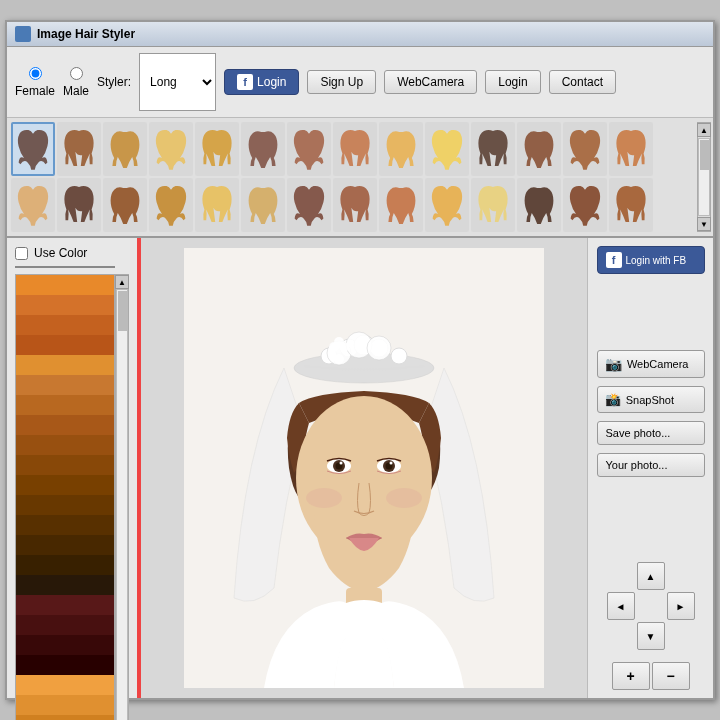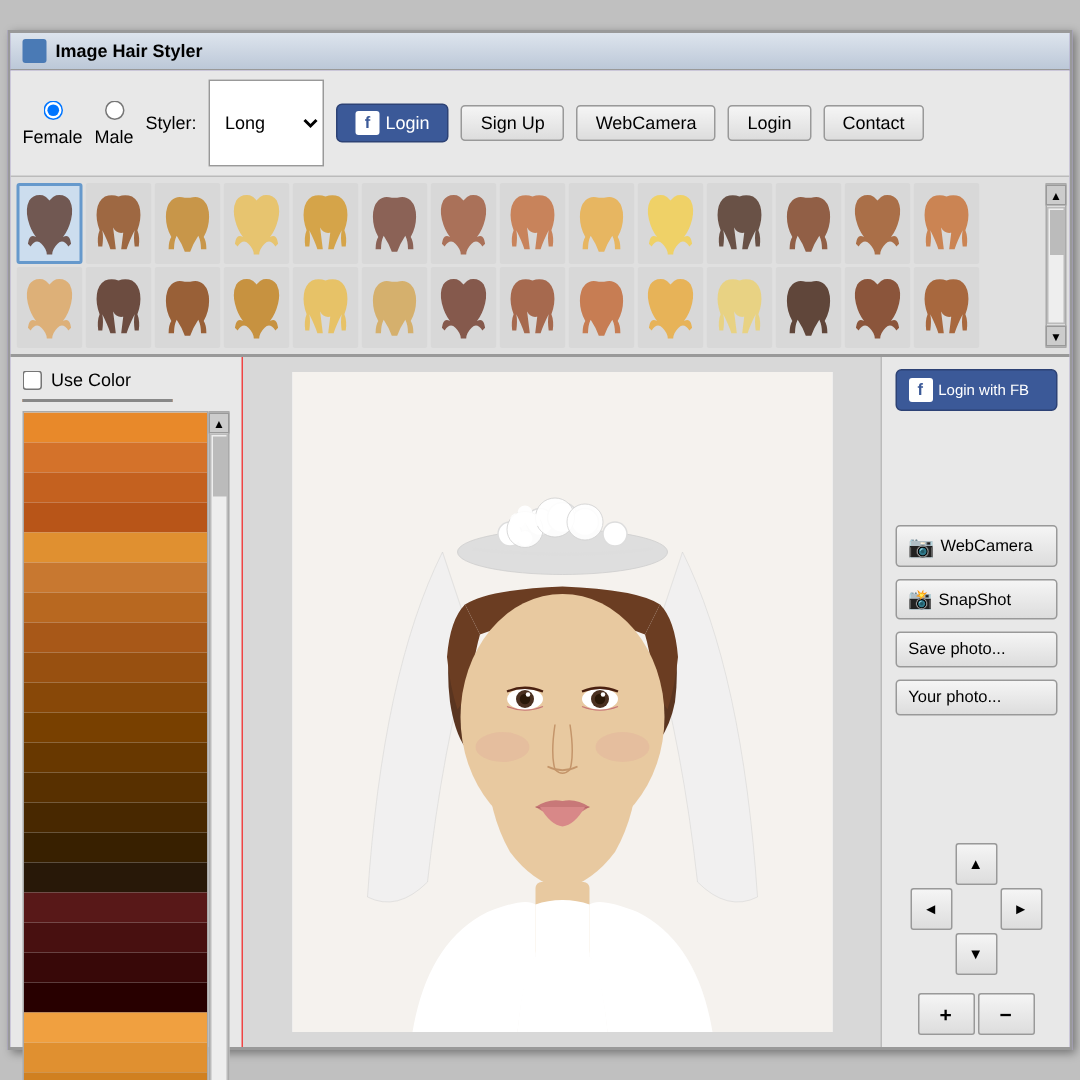--- a/index.html
+++ b/index.html
@@ -155,23 +155,23 @@
       background: #bbb;
       margin: 1px;
     }
     
     .main-area {
       display: flex;
       height: 460px;
     }
     
     .color-panel {
-      width: 155px;
+      width: 134px;
       background: #e8e8e8;
-      border-right: 1px solid #ef4444;
+      border-right: 4px solid #ef4444;
       padding: 8px;
       display: flex;
       flex-direction: column;
       gap: 6px;
     }
     .use-color-row {
       display: flex;
       align-items: center;
       gap: 6px;
     }

